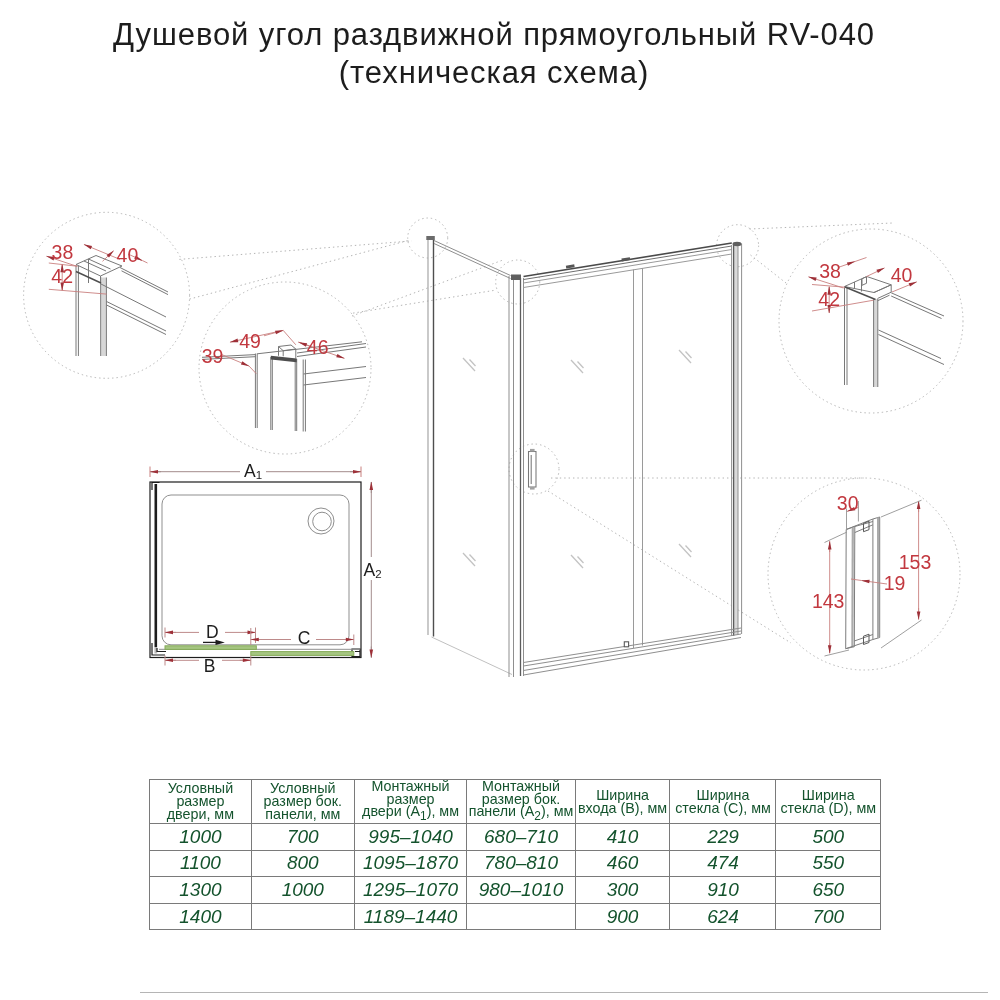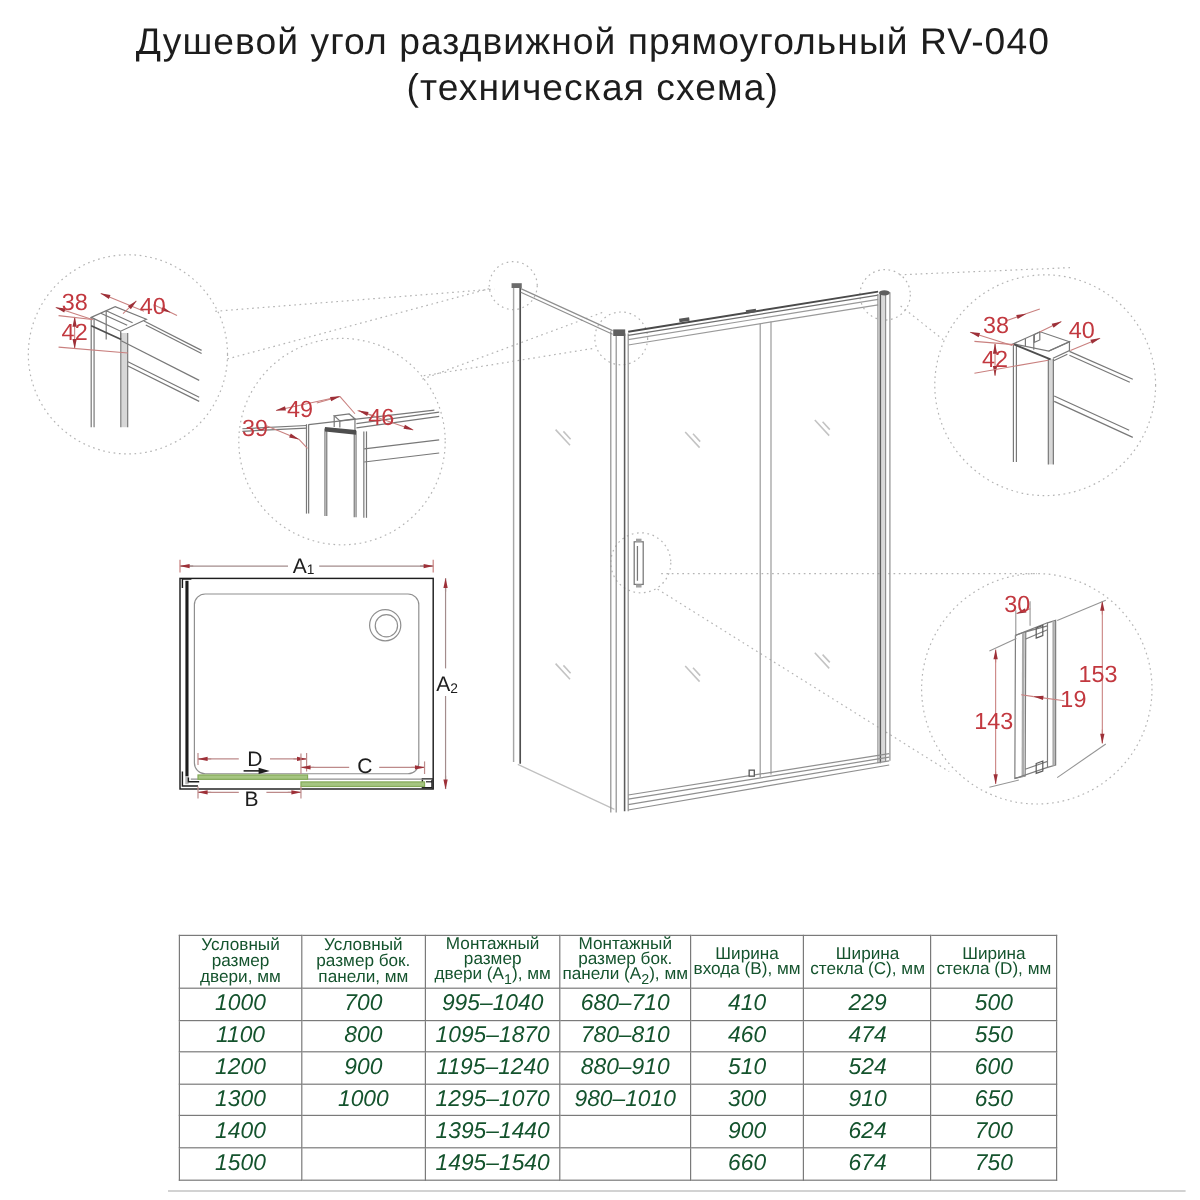--- a/index.html
+++ b/index.html
@@ -453,51 +453,33 @@
   <tr>
         <td>1100</td>
         <td>800</td>
         <td>1095–1870</td>
         <td>780–810</td>
         <td>460</td>
         <td>474</td>
         <td>550</td>
       </tr>
   <tr>
-        <td>1200</td>
-        <td>900</td>
-        <td>1195–1240</td>
-        <td>880–910</td>
-        <td>510</td>
-        <td>524</td>
-        <td>600</td>
-      </tr>
-  <tr>
         <td>1300</td>
         <td>1000</td>
         <td>1295–1070</td>
         <td>980–1010</td>
         <td>300</td>
         <td>910</td>
         <td>650</td>
       </tr>
   <tr>
         <td>1400</td>
         <td></td>
-        <td>1395–1440</td>
+        <td>1189–1440</td>
         <td></td>
         <td>900</td>
         <td>624</td>
         <td>700</td>
       </tr>
-  <tr>
-        <td>1500</td>
-        <td></td>
-        <td>1495–1540</td>
-        <td></td>
-        <td>660</td>
-        <td>674</td>
-        <td>750</td>
-      </tr>
 </tbody>
   </table>
 
 <div class="botline"></div>
 
 </body></html>

